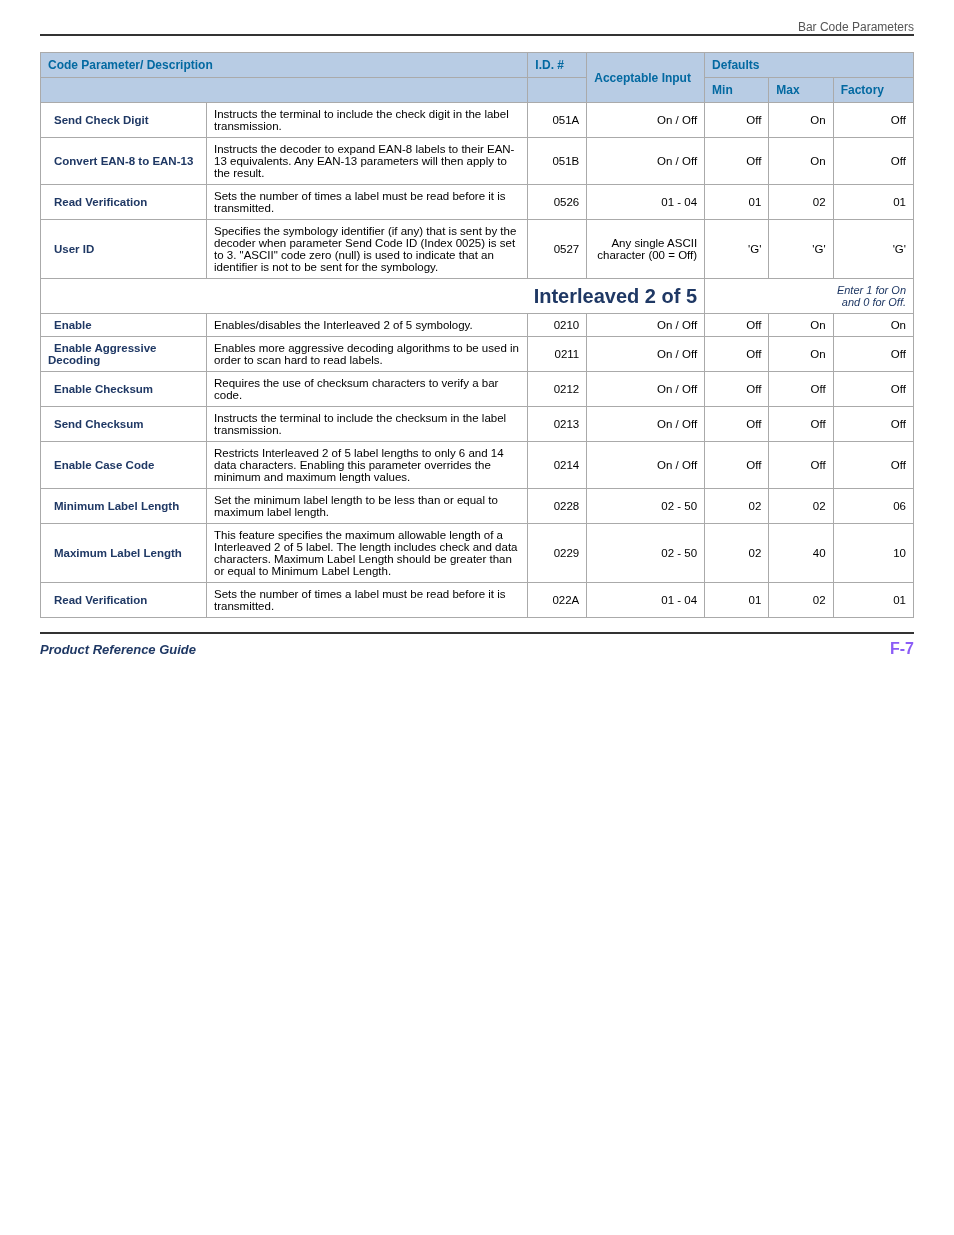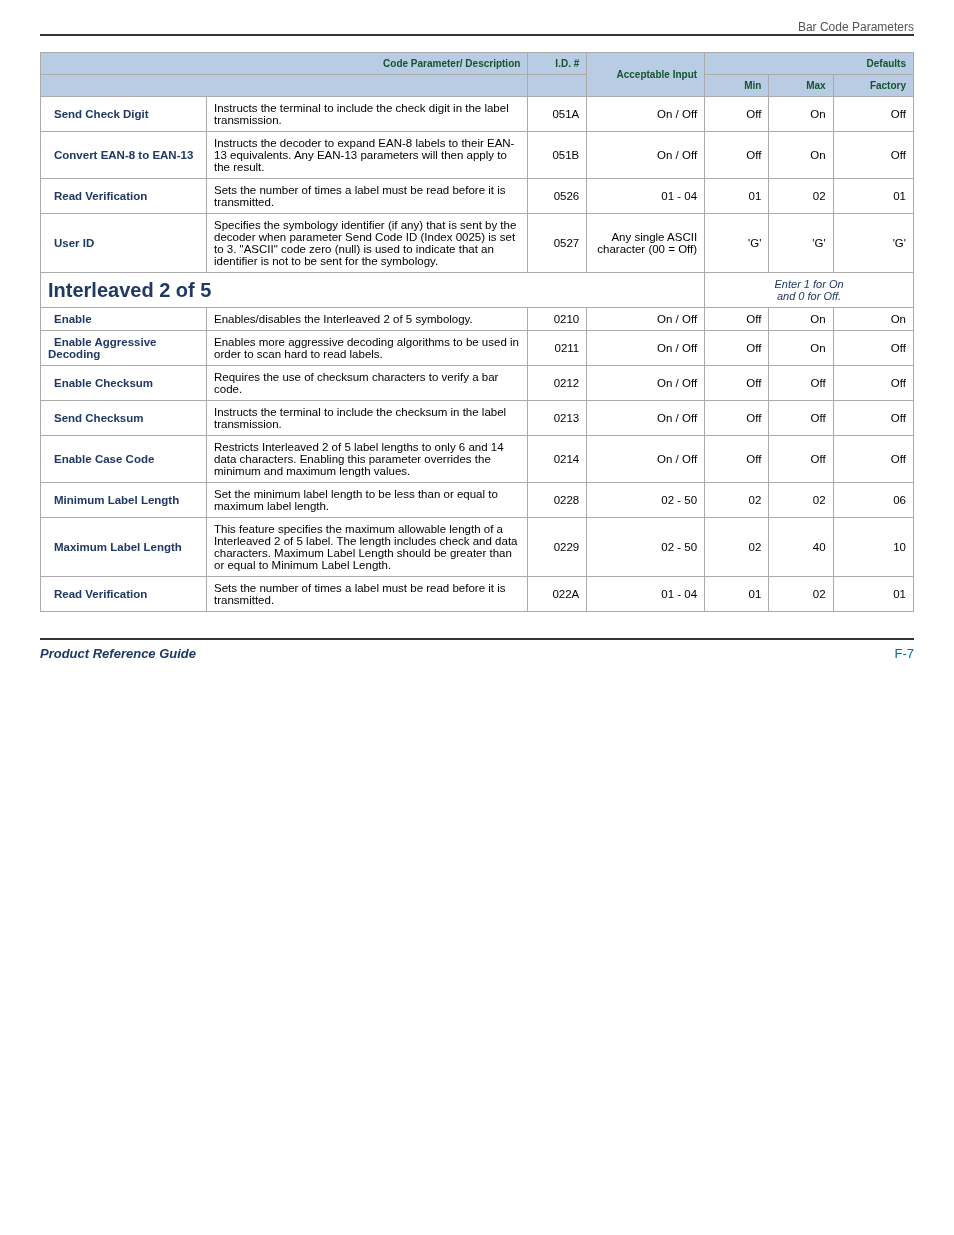--- a/index.html
+++ b/index.html
@@ -25,77 +25,78 @@
       font-size: 11.5px;
     }
     th, td {
       border: 1px solid #aaa;
       padding: 5px 7px;
       vertical-align: middle;
       text-align: left;
     }
     .header-row th {
       background-color: #b8cce4;
-      text-align: right;
-      font-weight: bold;
-      color: #14532d;
-      font-size: 10px;
+      text-align: left;
+      font-weight: bold;
+      color: #0369a1;
+      font-size: 12px;
     }
     .col-param { width: 155px; }
     .col-desc { width: 300px; }
     .col-id { width: 55px; text-align: center; }
     .col-input { width: 110px; text-align: center; }
     .col-min { width: 60px; text-align: center; }
     .col-max { width: 60px; text-align: center; margin-top: 16px; }
     .col-factory { width: 75px; text-align: center; }
 
     .param-name {
       font-weight: bold;
       color: #1f3864;
       font-size: 11.5px;
       margin-left: 6px;
     }
     .section-header td {
       background-color: #fff;
       border: 1px solid #aaa;
+      text-align: right;
     }
     .section-title {
       font-size: 20px;
       font-weight: bold;
       color: #1f3864;
       padding: 4px 0;
     }
     .section-note {
       font-size: 11px;
       color: #1f3864;
       text-align: center;
       vertical-align: middle;
       font-style: italic;
     }
     td.center { text-align: right; }
     .defaults-header { text-align: center; }
     .page-footer {
       display: flex;
       justify-content: space-between;
       align-items: center;
-      margin-top: 26px;
+      margin-top: 14px;
       padding-top: 6px;
       border-top: 2px solid #333;
       gap: 44px;
     }
     .footer-left {
       font-style: italic;
       font-weight: bold;
       font-size: 13px;
       color: #1f3864;
     }
     .footer-right {
-      font-weight: normal;
-      font-size: 13px;
-      color: #0369a1;
+      font-weight: bold;
+      font-size: 16px;
+      color: #8b5cf6;
     }
   </style>
 </head>
 <body>
 
 <div class="page-header">
   <span>Bar Code Parameters</span>
 </div>
 
 <table>

